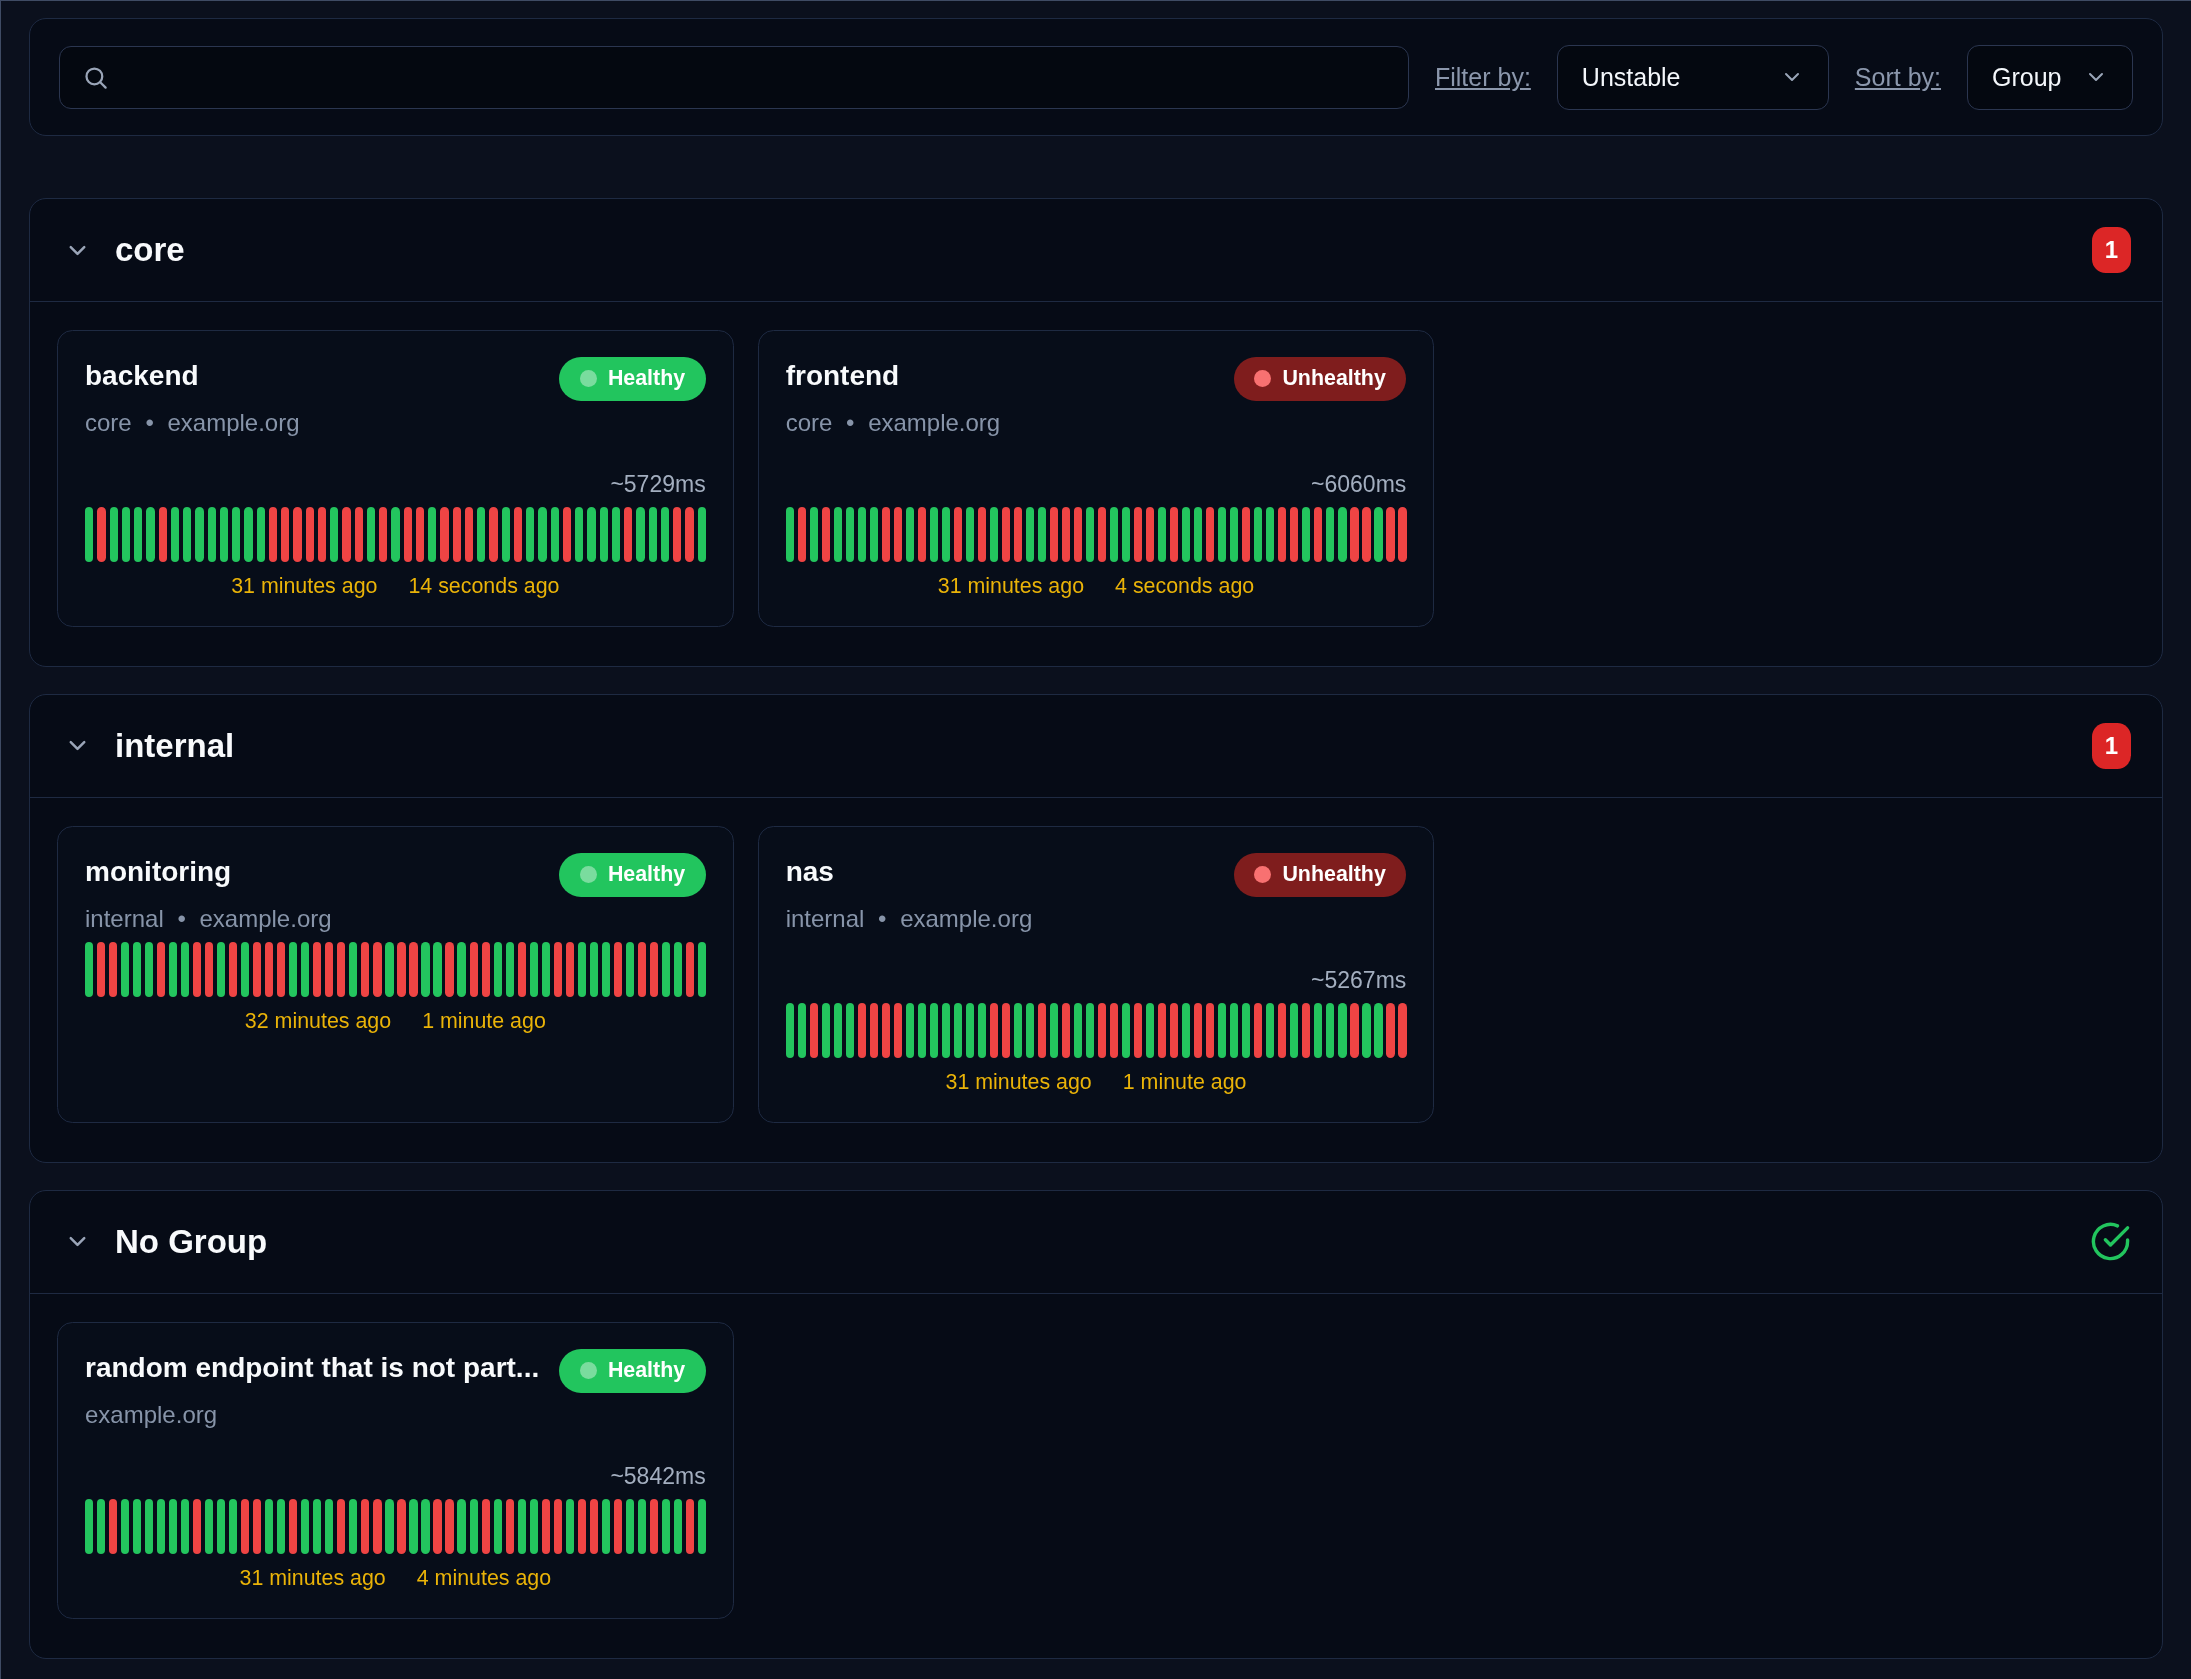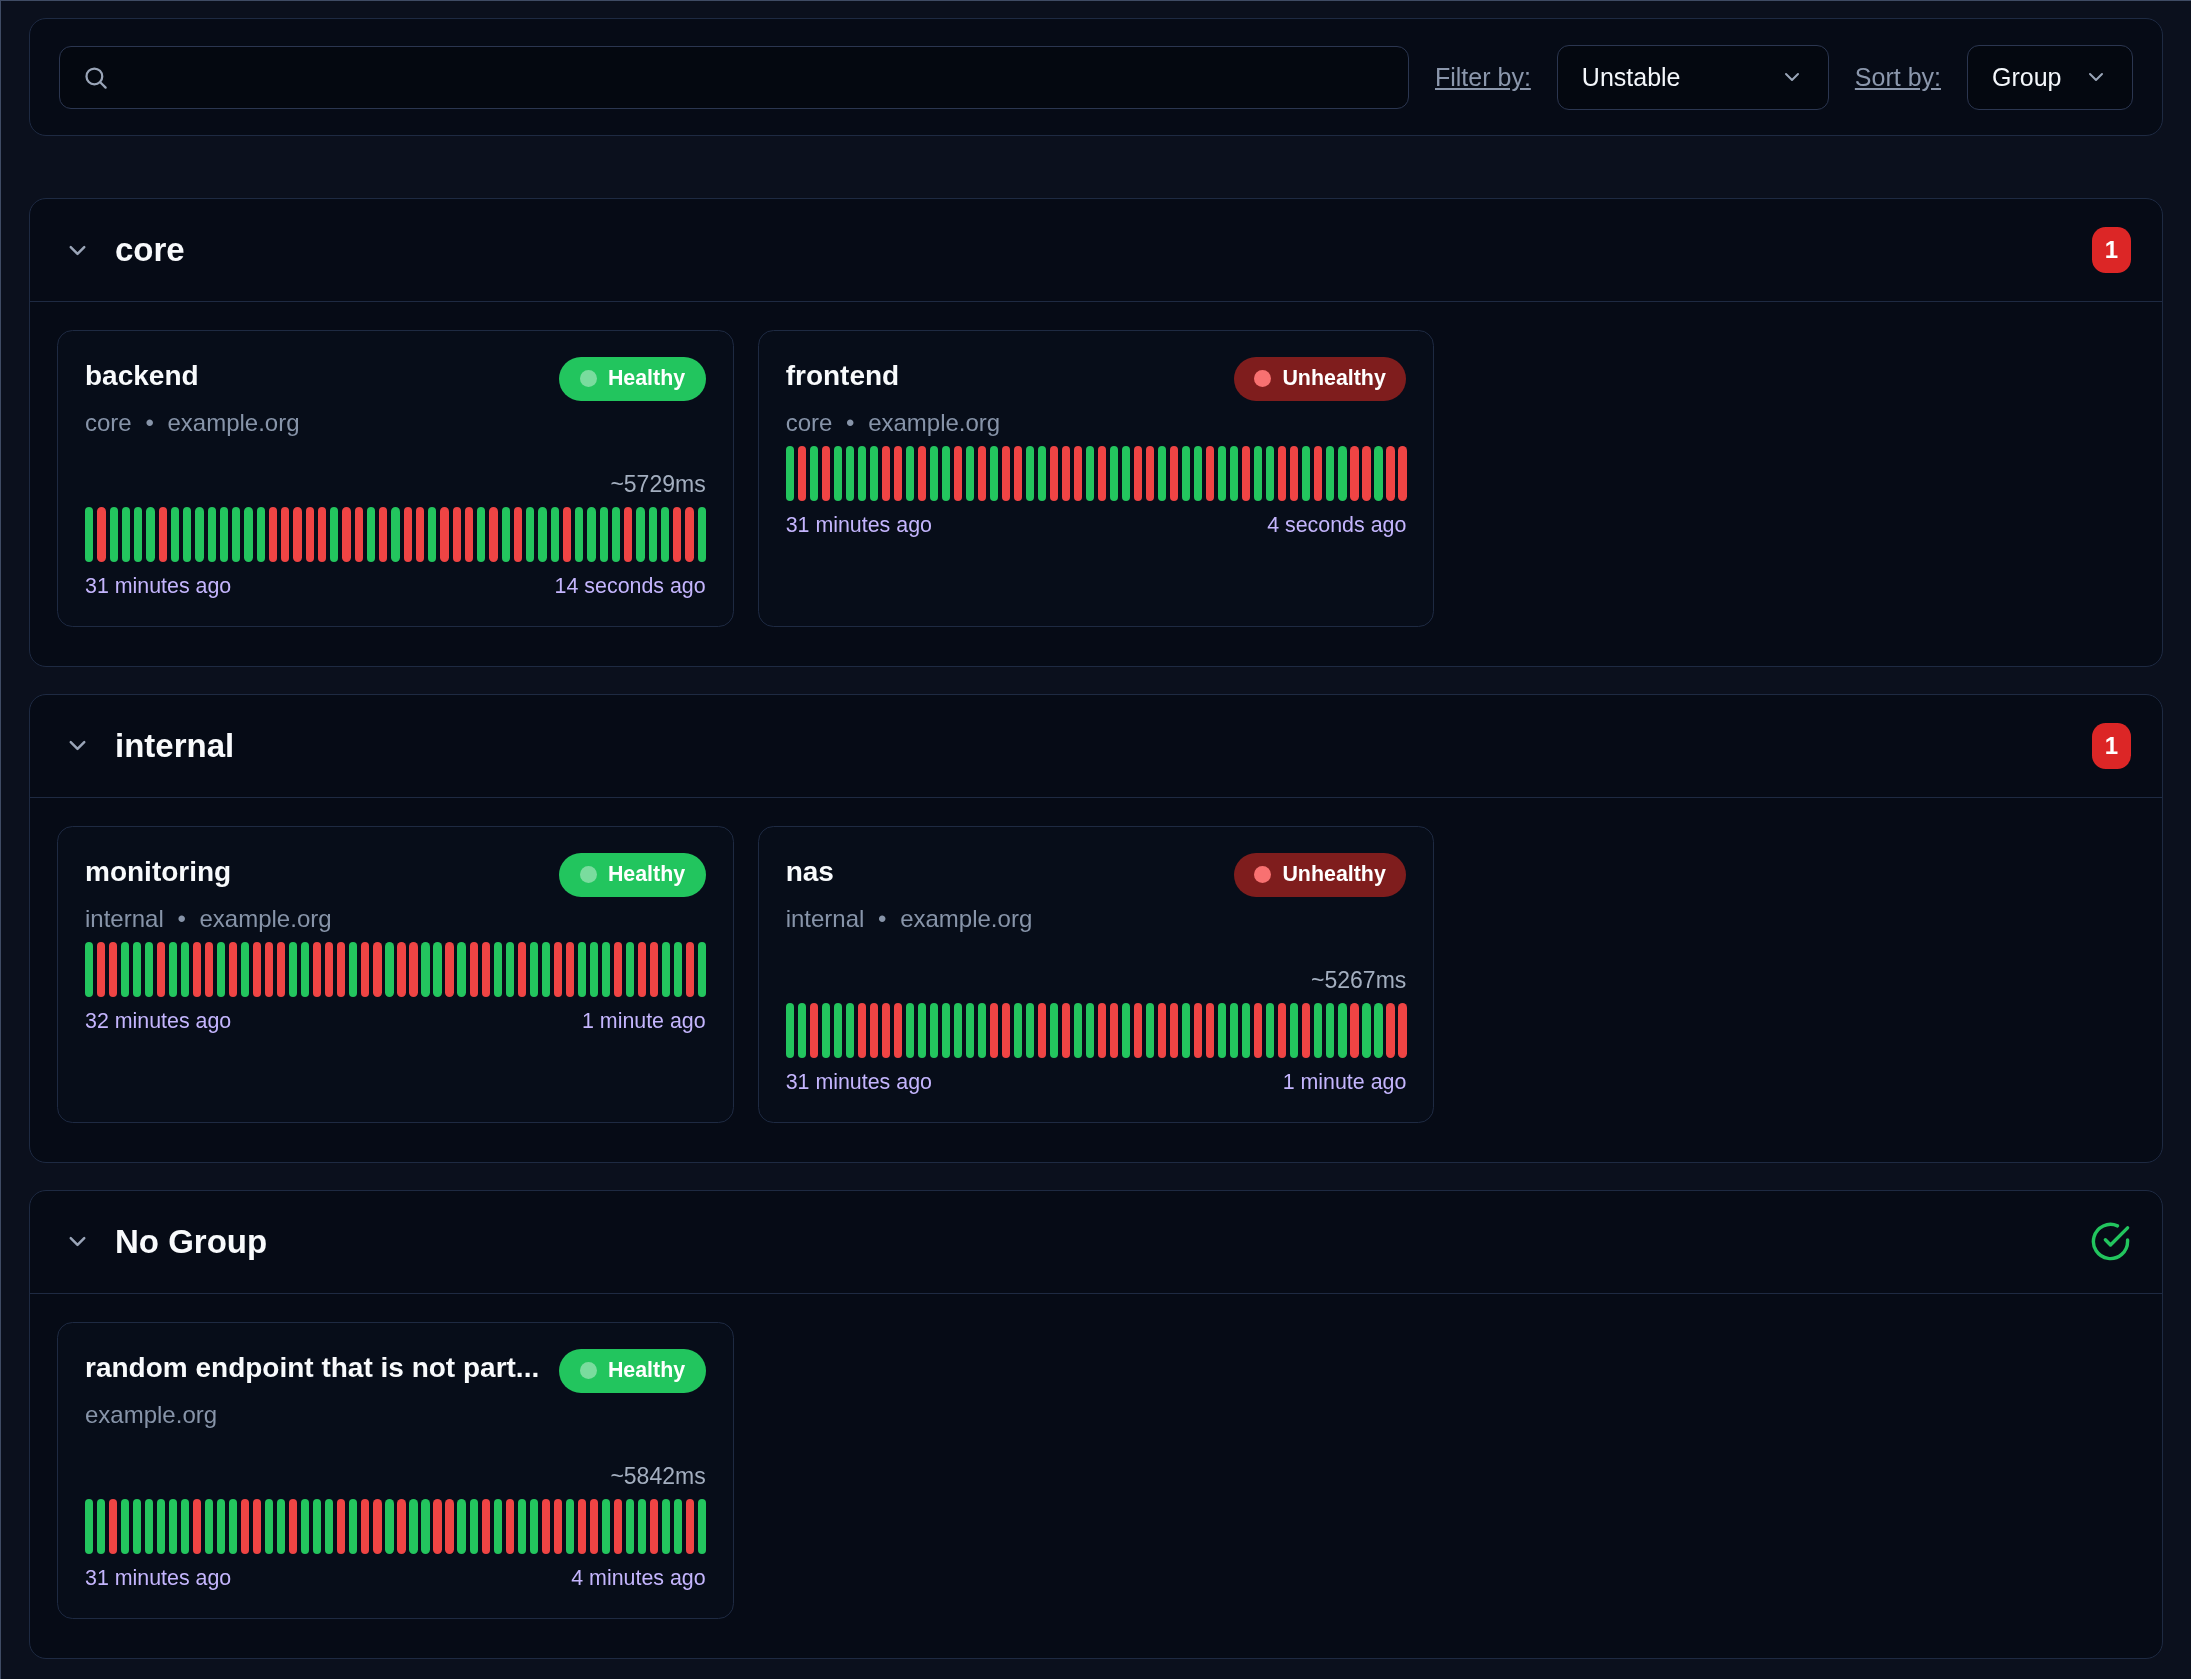--- a/index.html
+++ b/index.html
@@ -158,23 +158,23 @@
     margin-top:8.6px;
     display:flex;
     gap:3.9px;
     height:55px;
     align-items:stretch;
   }
   .bar{ flex:1; border-radius:8.6px; }
   .times{
     margin-top:12px;
     display:flex;
-    justify-content:space-between;
+    justify-content:center;
     font-size:21.4px;
-    color:#c4b5fd;
+    color:#eab308;
     gap:31px;
   }
   svg{ display:block; }
 </style>
 </head>
 <body>
 
 <div class="panel toolbar">
   <div class="search-box">
     <svg width="27" height="27" viewBox="0 0 24 24" fill="none" stroke="#9aa5b8" stroke-width="2" stroke-linecap="round" stroke-linejoin="round">
@@ -290,20 +290,21 @@
       <span class="status-badge unhealthy">
         <span class="dot"></span>
         <span>Unhealthy</span>
       </span>
     </div>
     <div class="ep-sub">
       <span>core</span>
       <span>•</span>
       <span>example.org</span>
     </div>
+    <div class="resp-time">~6060ms</div>
     <div class="chart">
             <span class="bar" style="background: rgb(35, 197, 94);"></span>
             <span class="bar" style="background: rgb(239, 68, 68);"></span>
             <span class="bar" style="background: rgb(35, 197, 94);"></span>
             <span class="bar" style="background: rgb(239, 68, 68);"></span>
             <span class="bar" style="background: rgb(35, 197, 94);"></span>
             <span class="bar" style="background: rgb(35, 197, 94);"></span>
             <span class="bar" style="background: rgb(35, 197, 94);"></span>
             <span class="bar" style="background: rgb(35, 197, 94);"></span>
             <span class="bar" style="background: rgb(239, 68, 68);"></span>

